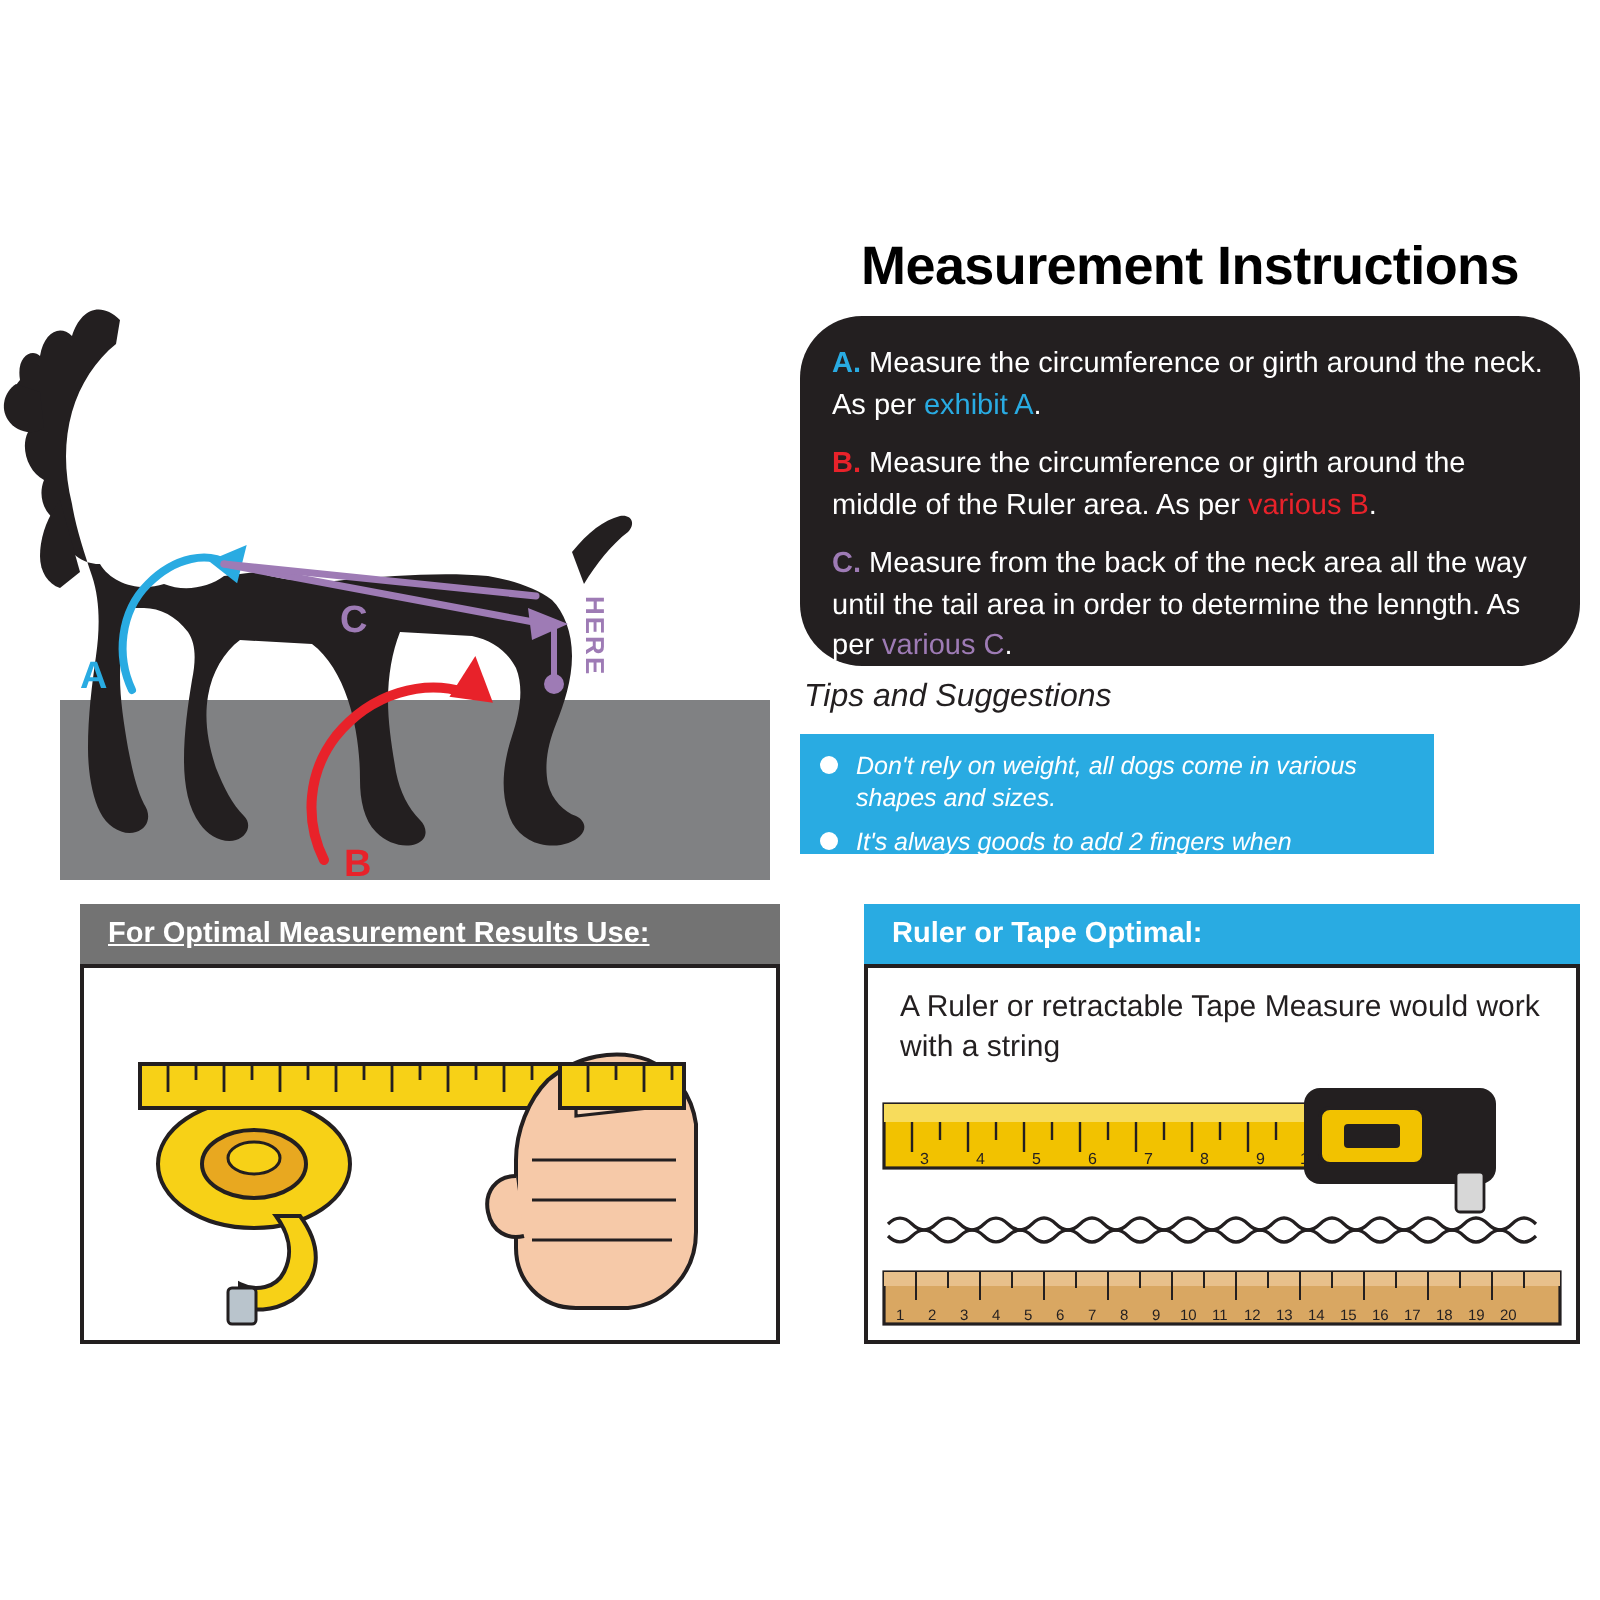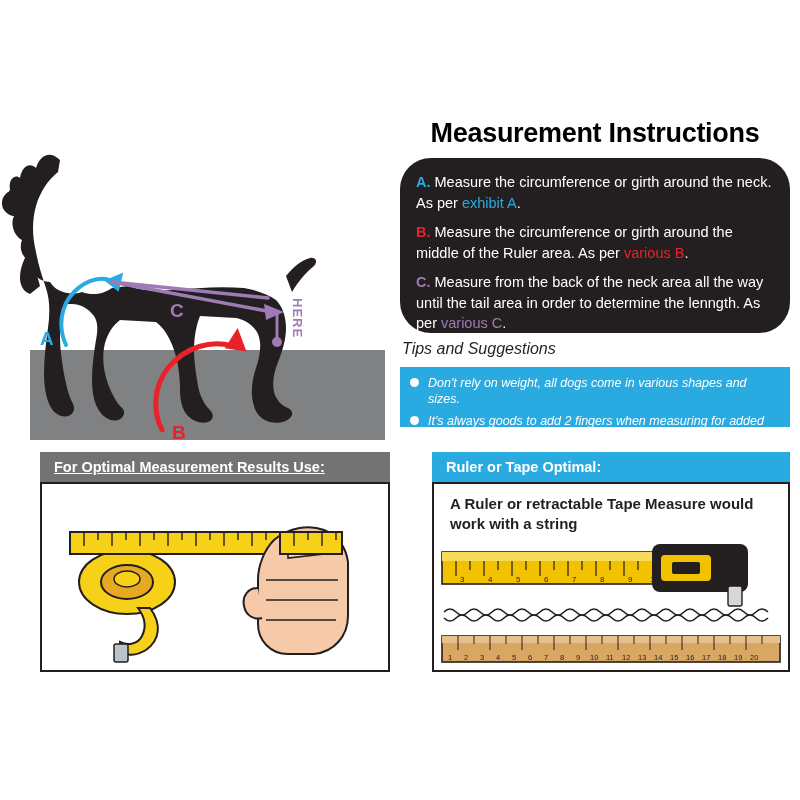--- a/index.html
+++ b/index.html
@@ -93,21 +93,21 @@
     position: absolute;
     left: 402px; top: 340px;
     font-size: 16px;
     font-style: italic;
     color: #231f20;
     font-weight: normal;
   }
   .tips-box {
     position: absolute;
     left: 400px; top: 367px;
-    width: 390px; height: 60px;
+    width: 317px; height: 60px;
     background: #29abe2;
     color: #ffffff;
   }
   .tips-list {
     list-style: none;
     margin: 0;
     padding: 8px 12px 0 10px;
     font-size: 12.5px;
     font-style: italic;
     line-height: 1.3;
@@ -169,21 +169,21 @@
     width: 358px; height: 190px;
     background: #fff;
     border: 2px solid #231f20;
     box-sizing: border-box;
   }
   .br-text {
     position: absolute;
     left: 450px; top: 494px;
     width: 325px;
     font-size: 15px;
-    font-weight: bold;
+    font-weight: normal;
     color: #231f20;
     line-height: 1.3;
   }
   svg { display: block; }
 </style>
 </head>
 <body>
 
 <div class="page">
 

